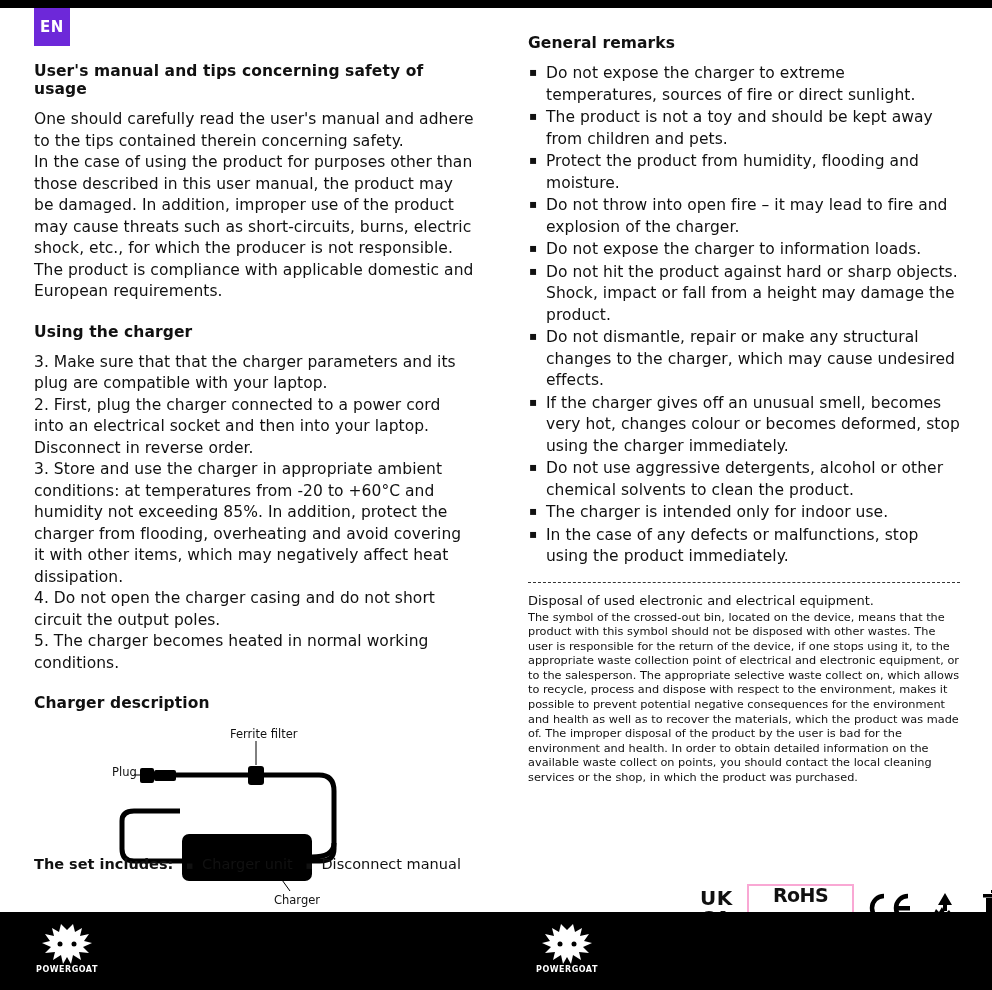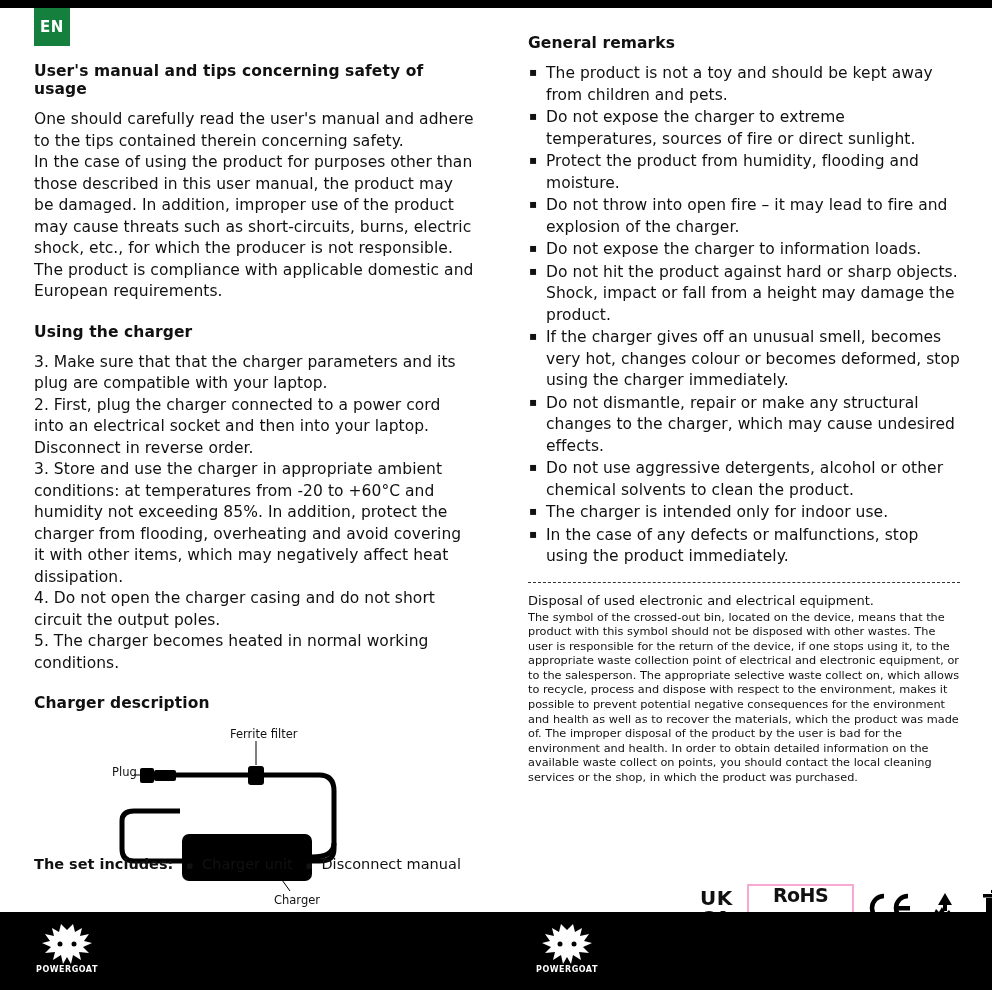--- a/index.html
+++ b/index.html
@@ -31,21 +31,21 @@
   .bottom-bar {
     position: absolute;
     left: 0; top: 912px;
     width: 992px; height: 78px;
     background: #000000;
   }
   .lang-badge {
     position: absolute;
     left: 34px; top: 8px;
     width: 36px; height: 38px;
-    background: #15803d;
+    background: #6d28d9;
     color: #ffffff;
     font-size: 15px;
     font-weight: bold;
     display: flex;
     align-items: center;
     justify-content: center;
     letter-spacing: 0.5px;
   }
   .col-left {
     position: absolute;
@@ -269,28 +269,28 @@
       <div class="brick"></div>
     </div>
 
   </div>
 
   <div class="col-right">
 
     <h2 class="section-title">General remarks</h2>
 
     <ul class="bullets">
+      <li>Do not expose the charger to extreme temperatures, sources of fire or direct sunlight.</li>
       <li>The product is not a toy and should be kept away from children and pets.</li>
-      <li>Do not expose the charger to extreme temperatures, sources of fire or direct sunlight.</li>
       <li>Protect the product from humidity, flooding and moisture.</li>
       <li>Do not throw into open fire – it may lead to fire and explosion of the charger.</li>
       <li>Do not expose the charger to information loads.</li>
       <li>Do not hit the product against hard or sharp objects. Shock, impact or fall from a height may damage the product.</li>
+      <li>Do not dismantle, repair or make any structural changes to the charger, which may cause undesired effects.</li>
       <li>If the charger gives off an unusual smell, becomes very hot, changes colour or becomes deformed, stop using the charger immediately.</li>
-      <li>Do not dismantle, repair or make any structural changes to the charger, which may cause undesired effects.</li>
       <li>Do not use aggressive detergents, alcohol or other chemical solvents to clean the product.</li>
       <li>The charger is intended only for indoor use.</li>
       <li>In the case of any defects or malfunctions, stop using the product immediately.</li>
     </ul>
 
     <div class="divider"></div>
 
     <div class="waste-block">
       <p class="waste-title">Disposal of used electronic and electrical equipment.</p>
       <p class="waste-text">The symbol of the crossed-out bin, located on the device, means that the product with this symbol should not be disposed with other wastes. The user is responsible for the return of the device, if one stops using it, to the appropriate waste collection point of electrical and electronic equipment, or to the salesperson. The appropriate selective waste collect on, which allows to recycle, process and dispose with respect to the environment, makes it possible to prevent potential negative consequences for the environment and health as well as to recover the materials, which the product was made of. The improper disposal of the product by the user is bad for the environment and health. In order to obtain detailed information on the available waste collect on points, you should contact the local cleaning services or the shop, in which the product was purchased.</p>

